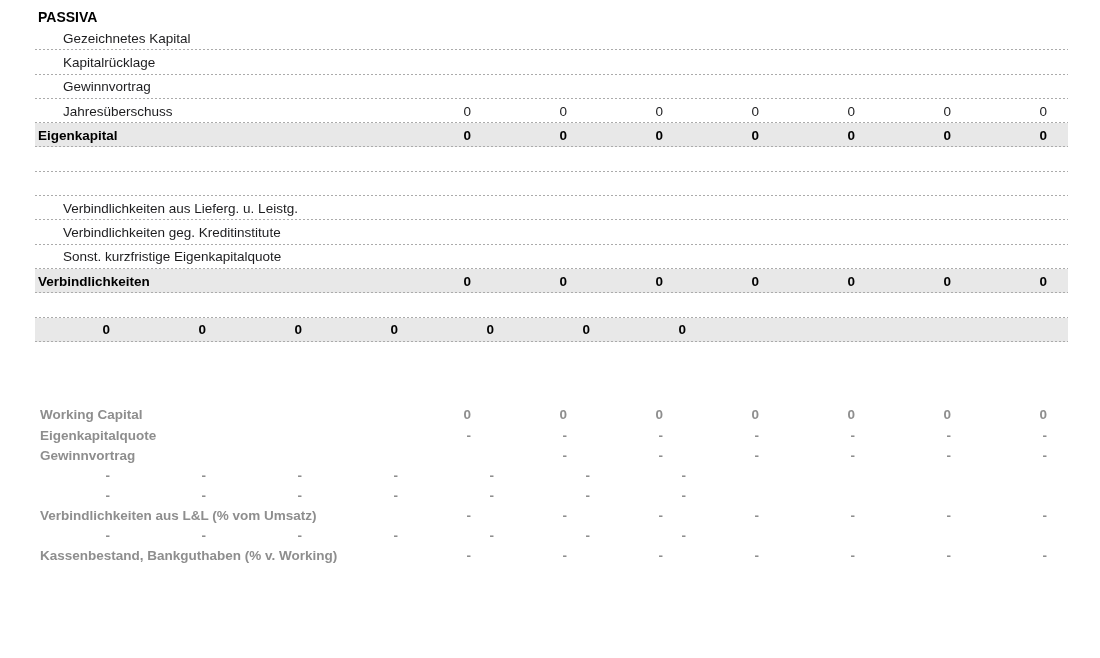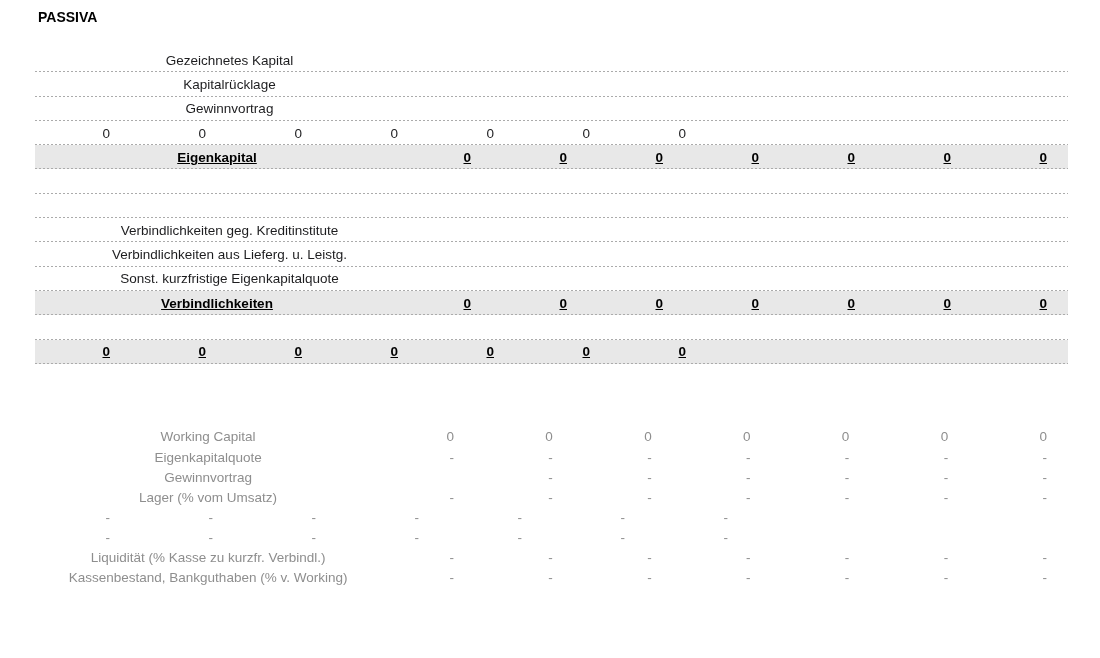--- a/index.html
+++ b/index.html
@@ -10,46 +10,46 @@
   }
   html, body { margin: 0; padding: 0; }
   body {
     width: 1100px; height: 658px;
     background: #ffffff;
     font-family: "Liberation Sans", sans-serif;
     position: relative; overflow: hidden;
   }
   .sheet { position: absolute; left: 35px; top: 0; width: 1033px; }
   .title {
-    margin-top: 8px; margin-bottom: 22px;
+    margin-top: 8px; 
     padding-left: 3px;
     height: 18px; line-height: 18px;
     font-size: 14px; font-weight: 700; color: #000;
   }
   .row {
     display: flex; align-items: center;
     height: 24.3px; position: relative;
     font-size: 13.5px; color: var(--text);
   }
   .row::after {
     content: ""; position: absolute; left: 0; right: 0; bottom: 0; height: 1px;
     background-image: repeating-linear-gradient(90deg, var(--dot) 0 2px, transparent 2px 4px);
   }
-  .row.total { background: var(--hl); font-weight: 700; color: #000; text-decoration: underline; }
+  .row.total { background: var(--hl); font-weight: 700; color: #000; }
   .row .label {
     width: 361px; padding-left: 28px; box-sizing: border-box;
-    white-space: nowrap; overflow: hidden; text-align: center;
+    white-space: nowrap; overflow: hidden;
   }
   .row.total .label { padding-left: 3px; }
   .cell {
     width: 96px; padding-right: 21px; box-sizing: border-box;
     text-align: right; white-space: nowrap;
   }
   .ratios { margin-top: 63px; }
-  .ratios .row { height: 20.1px; color: var(--muted); font-weight: 400; gap: 7px; }
+  .ratios .row { height: 20.1px; color: var(--muted); font-weight: 700; }
   .ratios .row::after { display: none; }
   .ratios .row .label { padding-left: 5px; }
 </style>
 </head>
 <body>
 
 <div class="sheet">
   <div class="title">PASSIVA</div>
   <div class="table" id="balance-table">
       <div class="row item">
@@ -76,20 +76,21 @@
         <div class="label">Gewinnvortrag</div>
         <div class="cell"></div>
         <div class="cell"></div>
         <div class="cell"></div>
         <div class="cell"></div>
         <div class="cell"></div>
         <div class="cell"></div>
         <div class="cell"></div>
       </div>
       <div class="row item">
+        <div class="label">Jahresüberschuss</div>
         <div class="cell">0</div>
         <div class="cell">0</div>
         <div class="cell">0</div>
         <div class="cell">0</div>
         <div class="cell">0</div>
         <div class="cell">0</div>
         <div class="cell">0</div>
       </div>
       <div class="row total">
         <div class="label">Eigenkapital</div>
@@ -115,31 +116,31 @@
         <div class="label"></div>
         <div class="cell"></div>
         <div class="cell"></div>
         <div class="cell"></div>
         <div class="cell"></div>
         <div class="cell"></div>
         <div class="cell"></div>
         <div class="cell"></div>
       </div>
       <div class="row item">
+        <div class="label">Verbindlichkeiten aus Lieferg. u. Leistg.</div>
+        <div class="cell"></div>
+        <div class="cell"></div>
+        <div class="cell"></div>
+        <div class="cell"></div>
+        <div class="cell"></div>
+        <div class="cell"></div>
+        <div class="cell"></div>
+      </div>
+      <div class="row item">
         <div class="label">Verbindlichkeiten geg. Kreditinstitute</div>
-        <div class="cell"></div>
-        <div class="cell"></div>
-        <div class="cell"></div>
-        <div class="cell"></div>
-        <div class="cell"></div>
-        <div class="cell"></div>
-        <div class="cell"></div>
-      </div>
-      <div class="row item">
-        <div class="label">Verbindlichkeiten aus Lieferg. u. Leistg.</div>
         <div class="cell"></div>
         <div class="cell"></div>
         <div class="cell"></div>
         <div class="cell"></div>
         <div class="cell"></div>
         <div class="cell"></div>
         <div class="cell"></div>
       </div>
       <div class="row item">
         <div class="label">Sonst. kurzfristige Eigenkapitalquote</div>
@@ -206,49 +207,48 @@
         <div class="label">Gewinnvortrag</div>
         <div class="cell"></div>
         <div class="cell">-</div>
         <div class="cell">-</div>
         <div class="cell">-</div>
         <div class="cell">-</div>
         <div class="cell">-</div>
         <div class="cell">-</div>
       </div>
       <div class="row item">
-        <div class="label">Lager (% vom Umsatz)</div>
-        <div class="cell">-</div>
-        <div class="cell">-</div>
-        <div class="cell">-</div>
-        <div class="cell">-</div>
-        <div class="cell">-</div>
-        <div class="cell">-</div>
-        <div class="cell">-</div>
-      </div>
-      <div class="row item">
-        <div class="cell">-</div>
-        <div class="cell">-</div>
-        <div class="cell">-</div>
-        <div class="cell">-</div>
-        <div class="cell">-</div>
-        <div class="cell">-</div>
-        <div class="cell">-</div>
-      </div>
-      <div class="row item">
-        <div class="cell">-</div>
-        <div class="cell">-</div>
-        <div class="cell">-</div>
-        <div class="cell">-</div>
-        <div class="cell">-</div>
-        <div class="cell">-</div>
-        <div class="cell">-</div>
-      </div>
-      <div class="row item">
-        <div class="label">Liquidität (% Kasse zu kurzfr. Verbindl.)</div>
+        <div class="cell">-</div>
+        <div class="cell">-</div>
+        <div class="cell">-</div>
+        <div class="cell">-</div>
+        <div class="cell">-</div>
+        <div class="cell">-</div>
+        <div class="cell">-</div>
+      </div>
+      <div class="row item">
+        <div class="cell">-</div>
+        <div class="cell">-</div>
+        <div class="cell">-</div>
+        <div class="cell">-</div>
+        <div class="cell">-</div>
+        <div class="cell">-</div>
+        <div class="cell">-</div>
+      </div>
+      <div class="row item">
+        <div class="label">Verbindlichkeiten aus L&amp;L (% vom Umsatz)</div>
+        <div class="cell">-</div>
+        <div class="cell">-</div>
+        <div class="cell">-</div>
+        <div class="cell">-</div>
+        <div class="cell">-</div>
+        <div class="cell">-</div>
+        <div class="cell">-</div>
+      </div>
+      <div class="row item">
         <div class="cell">-</div>
         <div class="cell">-</div>
         <div class="cell">-</div>
         <div class="cell">-</div>
         <div class="cell">-</div>
         <div class="cell">-</div>
         <div class="cell">-</div>
       </div>
       <div class="row item">
         <div class="label">Kassenbestand, Bankguthaben (% v. Working)</div>

